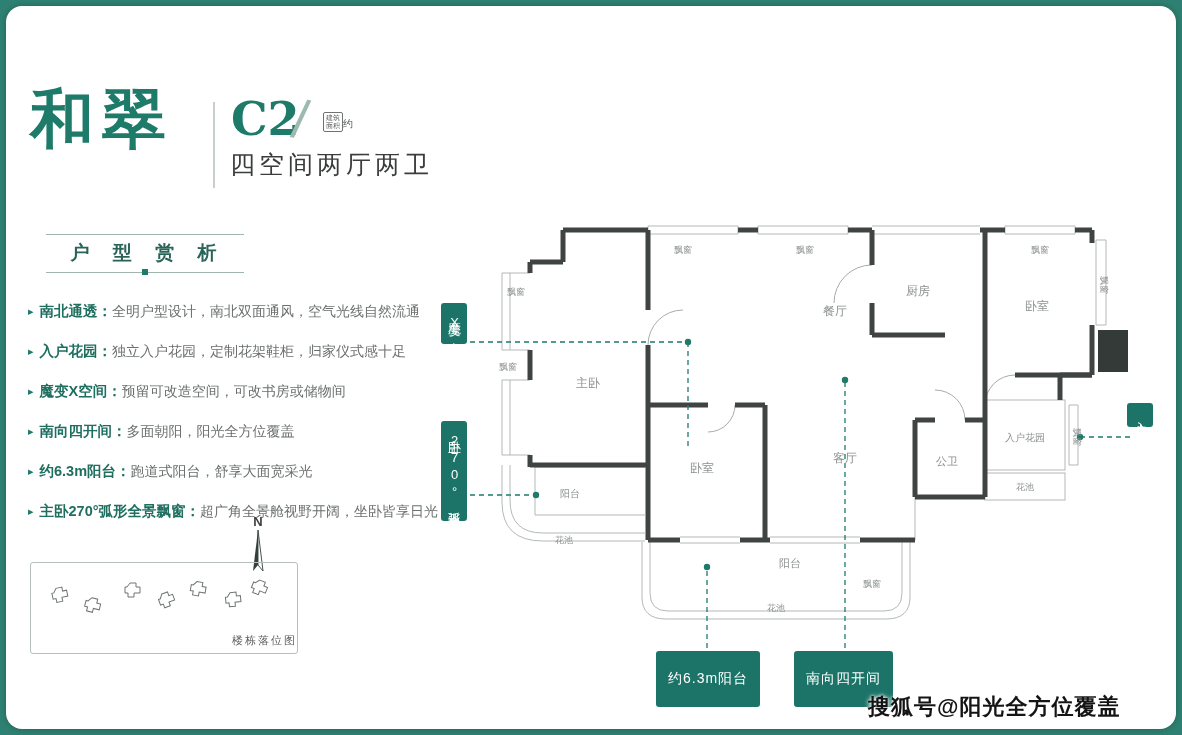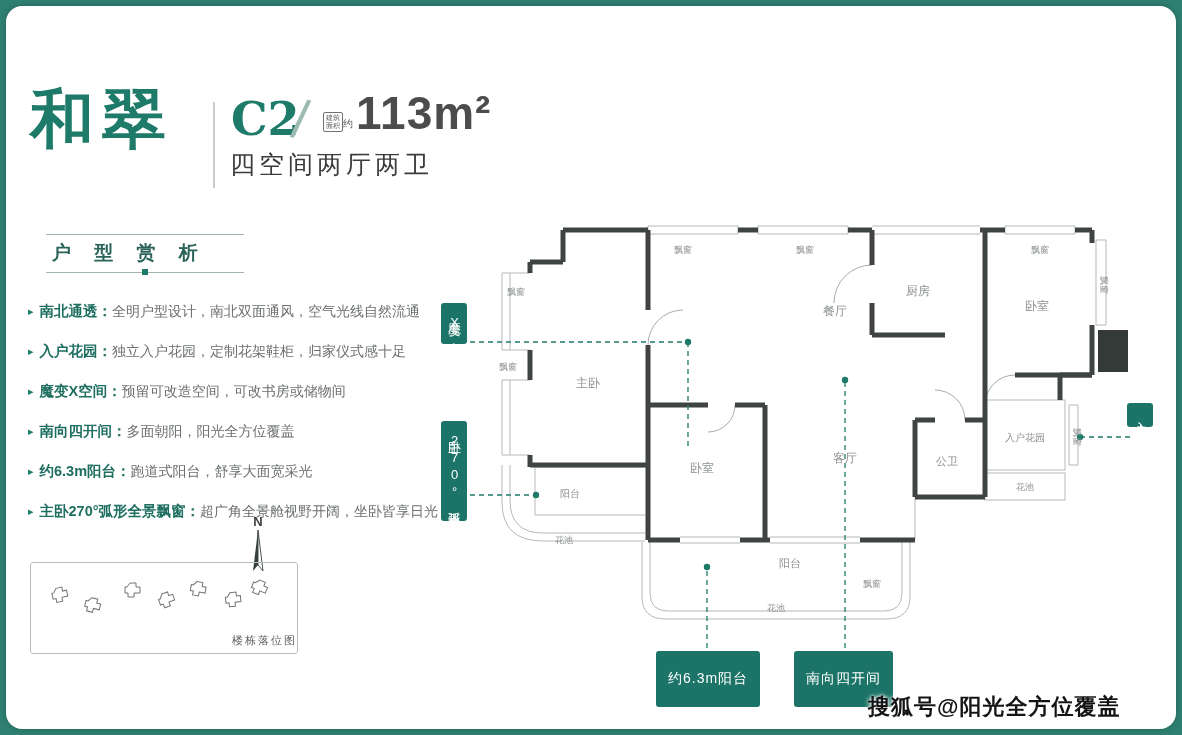--- a/index.html
+++ b/index.html
@@ -21,21 +21,21 @@
   .slash{left:293px;top:88px;font-size:54px;color:#9dbab1;transform:rotate(10deg);font-weight:300;}
   .area-note-box{left:323px;top:112px;border:1px solid #6f736f;border-radius:2px;
     font-size:7px;line-height:8px;color:#555;padding:1px 2px;text-align:center;}
   .area-approx{left:343px;top:117px;font-size:10px;color:#555;}
   .area-value{left:356px;top:86px;font-size:46px;font-weight:bold;color:#4a4d4c;letter-spacing:1px;}
   .layout-desc{left:230px;top:148px;font-size:25px;color:#3a3d3c;letter-spacing:4px;}
 
   
   .analysis{left:46px;top:234px;width:198px;}
   .analysis .line{height:1px;background:#9fb5ad;}
-  .analysis-title{font-size:19px;color:#2a6459;letter-spacing:9px;
+  .analysis-title{font-size:19px;color:#2a6459;letter-spacing:9px;text-align:center;
     padding:5px 0 6px 6px;font-weight:bold;}
   .analysis .sq{width:6px;height:6px;background:#1e7a69;margin:-4px auto 0 auto;}
 
   
   .features{left:28px;top:297px;width:450px;}
   .feature{margin-bottom:12px;font-size:14px;line-height:28px;white-space:nowrap;}
   .f-marker{color:#1e7a69;font-size:11px;margin-right:6px;vertical-align:1px;}
   .f-label{font-weight:bold;color:#1f6f60;font-size:14.5px;}
   .f-desc{color:#6b706e;}
 
@@ -76,21 +76,20 @@
 
   <div class="abs project-name">和翠</div>
   <div class="abs v-divider"></div>
   <div class="abs unit-code">C2</div>
   <div class="abs slash">/</div>
   <div class="abs area-note-box">
     <div>建筑</div>
     <div>面积</div>
   </div>
   <div class="abs area-approx">约</div>
-  <div class="abs area-value">113m²</div>
   <div class="abs layout-desc">四空间两厅两卫</div>
 
   <div class="abs analysis">
     <div class="line"></div>
     <div class="analysis-title">户 型 赏 析</div>
     <div class="line"></div>
     <div class="sq"></div>
   </div>
 
   <div class="abs features">

